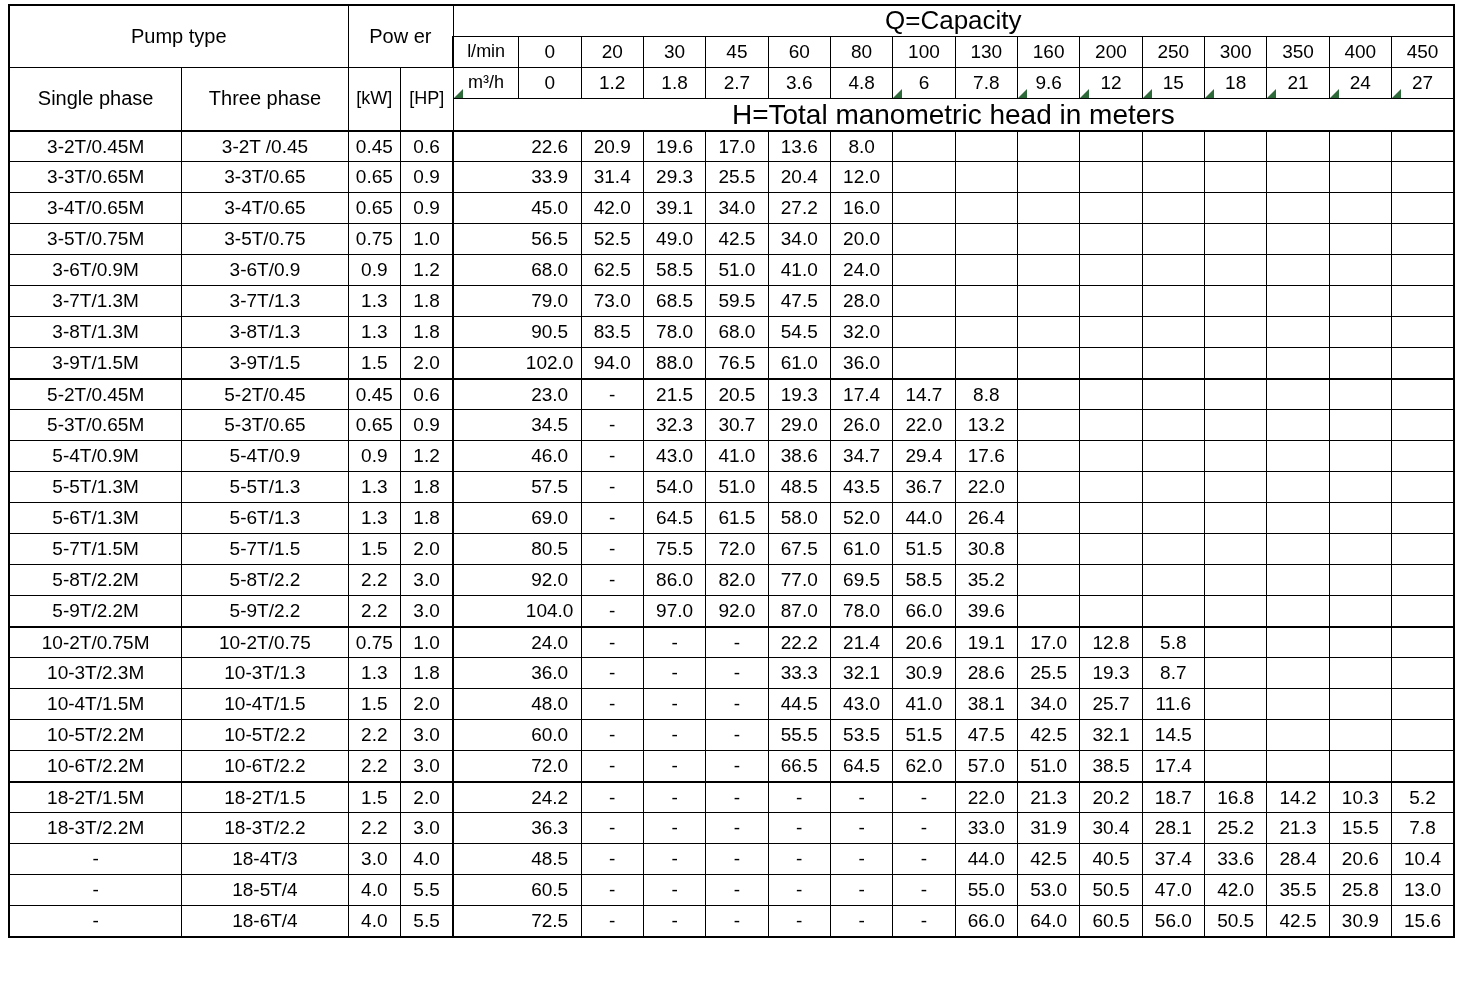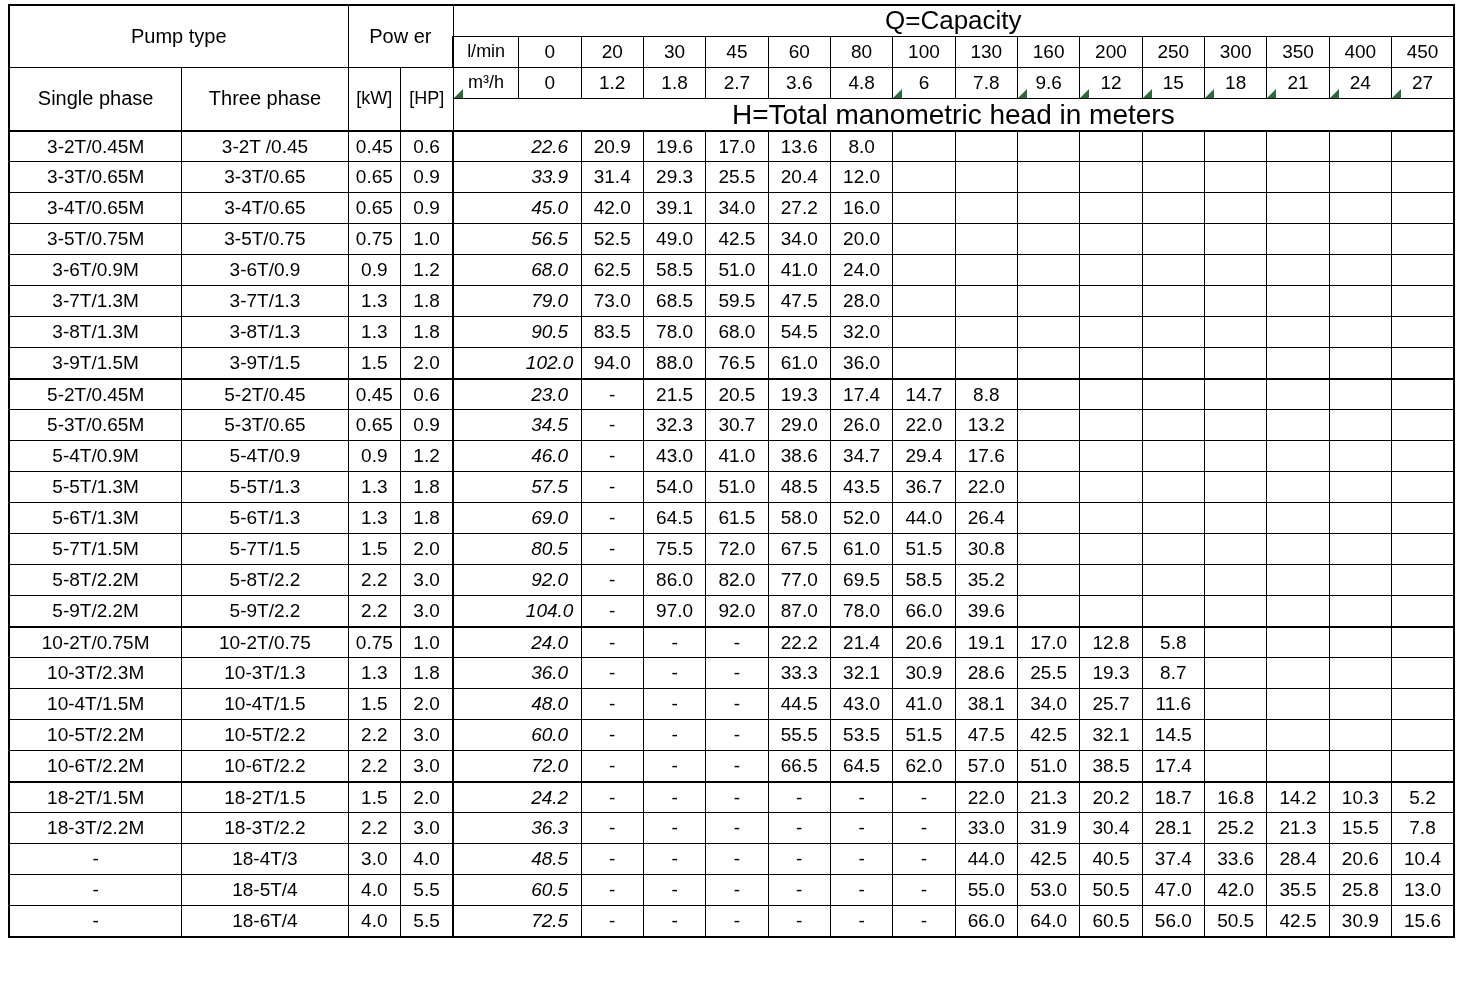--- a/index.html
+++ b/index.html
@@ -48,21 +48,21 @@
   .thicktop { border-top: 2px solid #000 !important; }
   .thickbottom { border-bottom: 2px solid #000 !important; }
 
   .hdr-title { font-size: 20px; }
   .cap-title { font-size: 26px; }
   .small { font-size: 18px; }
   .unit { font-size: 18px; text-align: left; padding-left: 6px; }
   .numhdr { font-size: 19px; }
   .hhdr { font-size: 28px; }
 
-  td.num { text-align: right; padding-right: 6px; font-style: italic; }
+  td.num { text-align: right; padding-right: 6px; }
   td.ctr { text-align: center; }
   td.model { text-align: center; font-size: 19px; }
   td.dash { text-align: center; }
   td.blank { }
 
   .grp-top { border-top: 2px solid #000 !important; }
 
   
   col.c-single { width: 158px; }
   col.c-three  { width: 152px; }

